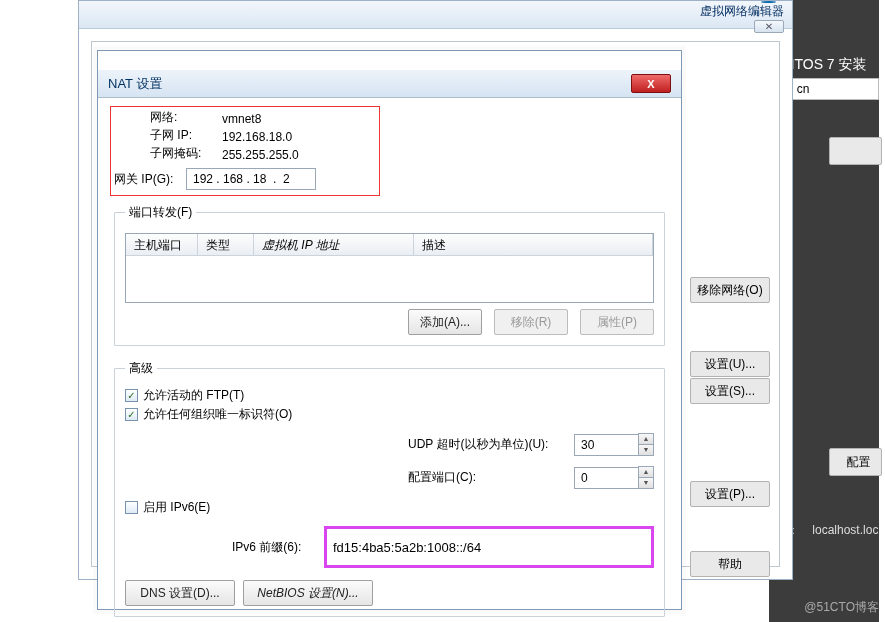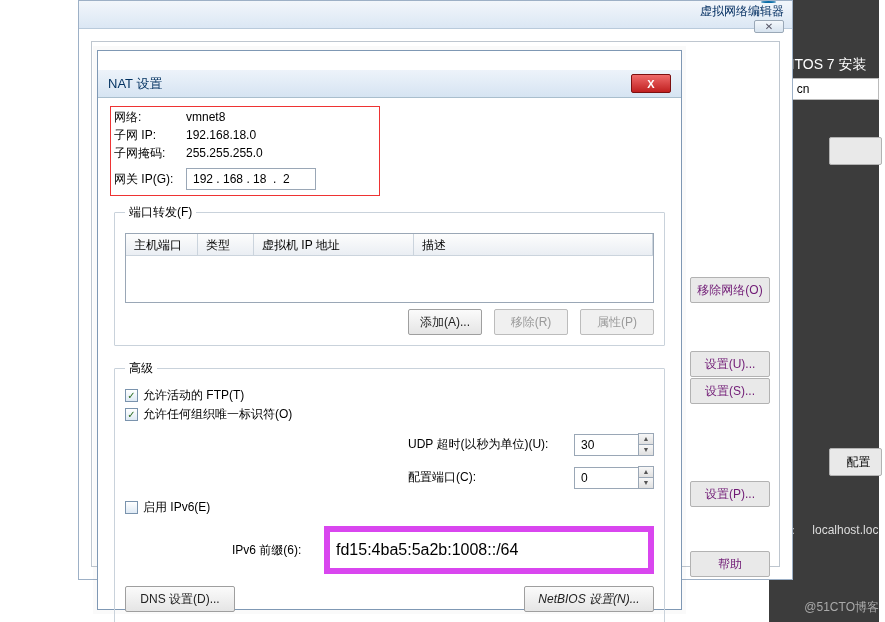--- a/index.html
+++ b/index.html
@@ -70,21 +70,21 @@
   .parent-body {
     position:absolute; inset:28px 0 0 0; padding:12px;
   }
   .parent-panel {
     width:100%; height:100%; border:1px solid #bec6cf; background:#fff;
   }
   .parent-btn {
     position:absolute; right:22px; height:26px;
     width:80px; background:#e9e9e9;
     border:1px solid #b2b2b2; border-radius:2px;
-    text-align:center; line-height:24px; font-size:12px; color:#701a75;
+    text-align:center; line-height:24px; font-size:12px; color:#000000;
   }
   .parent-btn.remove { top:248px; }
   .parent-btn.import { top:322px; }
   .parent-btn.nat    { top:349px; }
   .parent-btn.dhcp   { top:452px; }
   .parent-btn.help   { top:522px; right:22px; }
 
   
   .dialog {
     position:absolute; left:97px; top:50px; width:585px; height:560px;
@@ -103,21 +103,21 @@
     display:flex; align-items:center; justify-content:center;
     color:#fff; font-weight:bold; font-size:11px;
   }
   .dlg-body { padding:10px 16px 8px 16px; position:relative; }
 
   .red-box1 {
     position:absolute; left:12px; top:8px; width:270px; height:90px;
     border:1px solid #e33; pointer-events:none;
   }
 
-  .info-row { display:flex; height:18px; align-items:center; }
+  .info-row { display:flex; height:18px; align-items:flex-end;margin-left:36px; }
   .info-row .lbl { width:72px; }
   .info-row .val { }
 
   .gateway-row { display:flex; align-items:center; margin-top:6px; }
   .gateway-row .lbl { width:72px; }
   .ip-input {
     width:130px; height:22px; border:1px solid #9aa7b6;
     padding:2px 6px; font-size:12px; font-family:inherit;
   }
 
@@ -131,21 +131,21 @@
     width:100%; height:70px; border:1px solid #9aa7b6; background:#fff;
     overflow:hidden; margin-top:4px;
   }
   .listview .hdr {
     display:flex; height:22px; background:linear-gradient(#fdfdfd,#eaeef3);
     border-bottom:1px solid #cbd4dd; font-size:12px;
   }
   .listview .hdr div {
     border-right:1px solid #cbd4dd; padding:3px 8px;
   }
-  .col1{width:72px;} .col2{width:56px;} .col3{width:160px;} .col4{flex:1;}
+  .col1{width:72px;} .col2{width:56px;} .col3{width:160px;font-style:italic;} .col4{flex:1;}
 
   .btn {
     display:inline-block; min-width:74px; height:26px;
     background:linear-gradient(#fbfbfb,#e5e5e5);
     border:1px solid #9f9f9f; border-radius:2px;
     text-align:center; line-height:24px; font-size:12px;
     color:#222; padding:0 10px;
   }
   .btn.disabled { color:#9a9a9a; border-color:#bcbcbc; background:#f0f0f0; }
 
@@ -166,25 +166,25 @@
   .spin input { width:64px; height:22px; border:1px solid #9aa7b6; border-right:none;
                 text-align:left; padding:2px 6px; font-size:12px; font-family:inherit;}
   .spin .arrows { display:flex; flex-direction:column; width:16px; }
   .spin .arrows div {
     flex:1; border:1px solid #9aa7b6; background:linear-gradient(#f7f7f7,#e0e0e0);
     font-size:7px; text-align:center; line-height:10px; color:#555;
   }
   .spin .arrows div:first-child { border-bottom:none; }
 
   .wide-input {
-    height:22px; border:6px solid #d946ef; padding:18px 6px; font-size:16px; font-family:inherit;
+    height:22px; border:3px solid #d946ef; padding:18px 6px; font-size:13px; font-family:inherit;
     width:330px;
   }
 
-  .bottom-btns { display:flex; gap:8px; margin-top:12px;justify-content:space-between; }
+  .bottom-btns { display:flex; gap:8px; margin-top:12px; }
 
   .footer {
     display:flex; justify-content:center; margin-top:10px;
   }
   .red-box2 { border:1px solid #e33; padding:2px; }
 </style>
 </head>
 <body>
 
 <div class="bg-dark">

